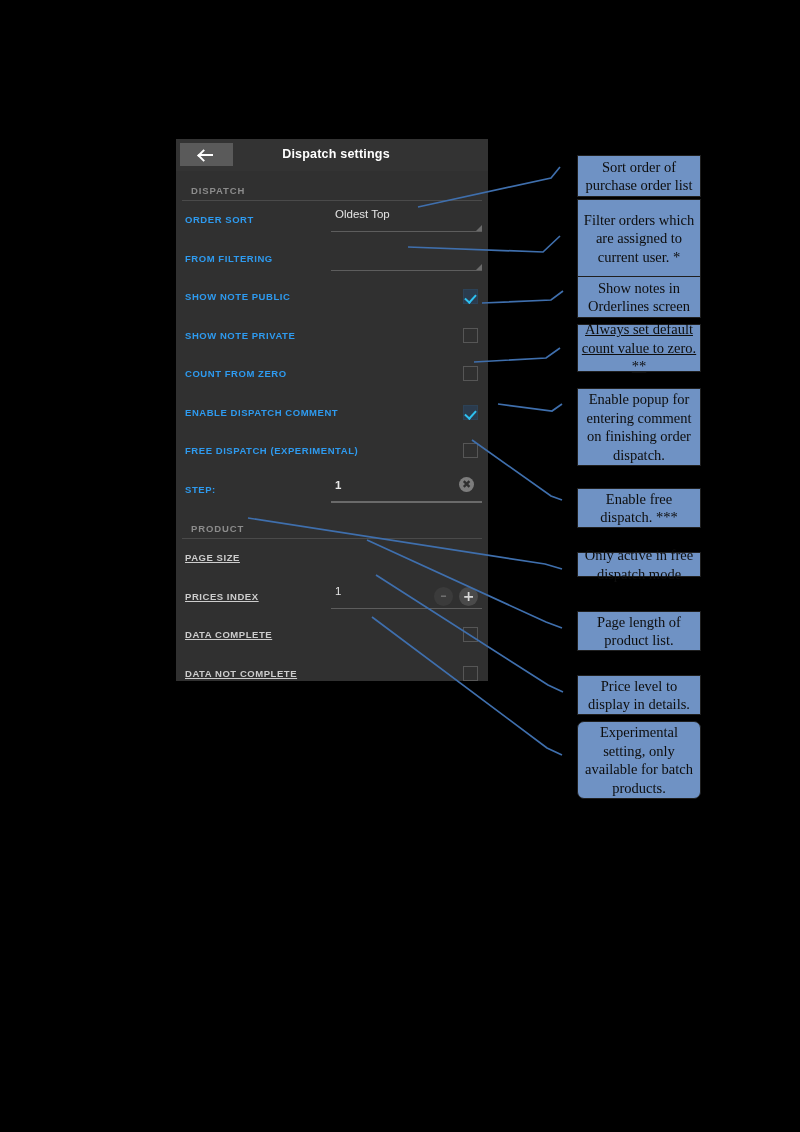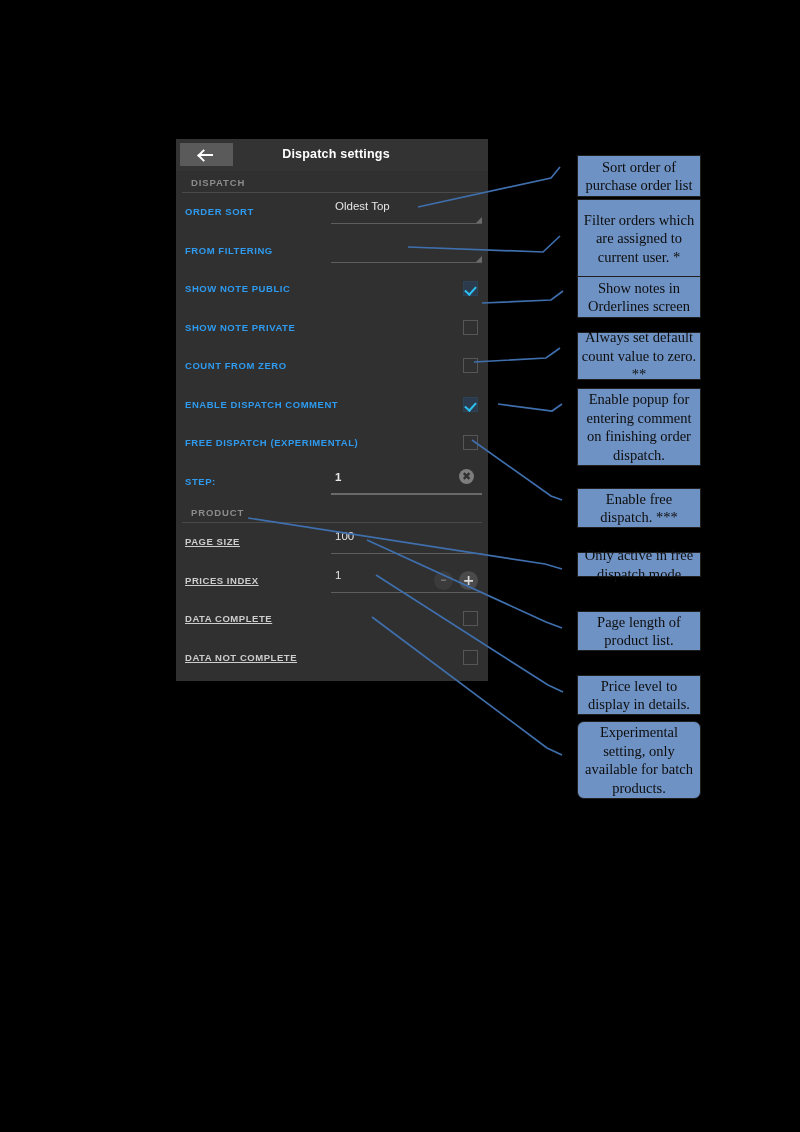--- a/index.html
+++ b/index.html
@@ -82,21 +82,21 @@
     padding-left: 8px;
   }
 
   .section-header {
     color: #8c8c8c;
     font-size: 9.5px;
     font-weight: bold;
     letter-spacing: 0.9px;
     padding: 6px 0 4px 9px;
     border-bottom: 1px solid #4a4a4a;
-    margin: 0 6px 0 6px;
+    margin: 8px 6px 0 6px;
   }
 
   .row {
     position: relative;
     height: 38.5px;
   }
   .row-label {
     position: absolute;
     left: 9px;
     top: 13px;
@@ -339,24 +339,20 @@
       <span class="val">1</span>
       <span class="clear-btn">✖</span>
       <span class="underline"></span>
     </div>
   </div>
 
   <div class="section-header">PRODUCT</div>
 
   <div class="row">
     <span class="row-label gray">PAGE SIZE</span>
-    <div class="spinner">
-      <span class="val">100</span>
-      <span class="underline"></span>
-    </div>
   </div>
 
   <div class="row">
     <span class="row-label gray">PRICES INDEX</span>
     <div class="spinner">
       <span class="val">1</span>
       <span class="underline"></span>
     </div>
     <div class="stepper">
       <span class="btn minus">–</span>
@@ -375,21 +371,21 @@
   </div>
 
 </div>
 
 <div class="callout" style="left:577px; top:155px; width:124px; height:42px;">Sort order of purchase order list</div>
 
 <div class="callout" style="left:577px; top:199px; width:124px; height:79px;">Filter orders which are assigned to current user. *</div>
 
 <div class="callout" style="left:577px; top:276px; width:124px; height:42px;">Show notes in Orderlines screen</div>
 
-<div class="callout" style="left:577px; top:332px; width:124px; height:48px;">Always set default count value to zero. **</div>
+<div class="callout" style="left:577px; top:324px; width:124px; height:48px;text-decoration:underline;">Always set default count value to zero. **</div>
 
 <div class="callout" style="left:577px; top:388px; width:124px; height:78px;">Enable popup for entering comment on finishing order dispatch.</div>
 
 <div class="callout" style="left:577px; top:488px; width:124px; height:40px;">Enable free dispatch. ***</div>
 
 <div class="callout" style="left:577px; top:552px; width:124px; height:25px;">Only active in free dispatch mode</div>
 
 <div class="callout" style="left:577px; top:611px; width:124px; height:40px;">Page length of product list.</div>
 
 <div class="callout" style="left:577px; top:675px; width:124px; height:40px;">Price level to display in details.</div>

